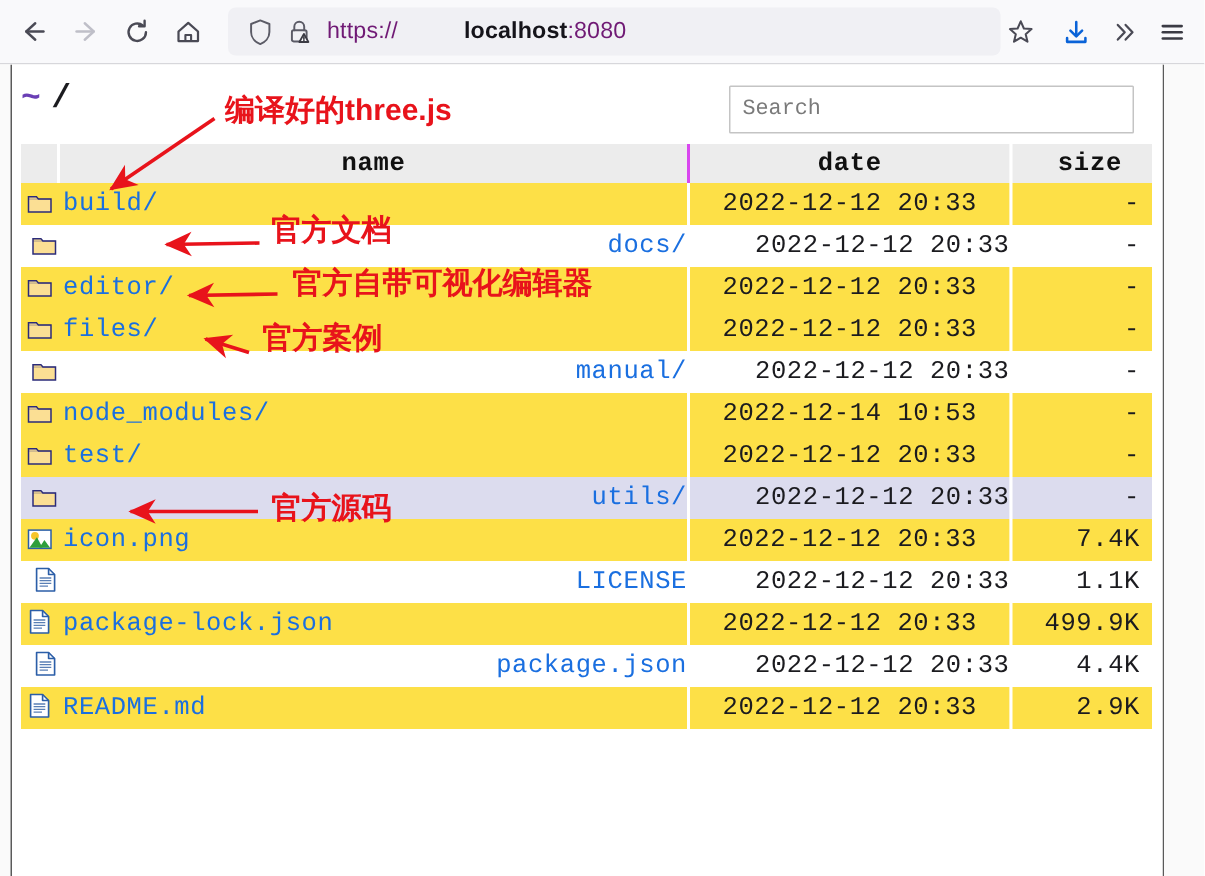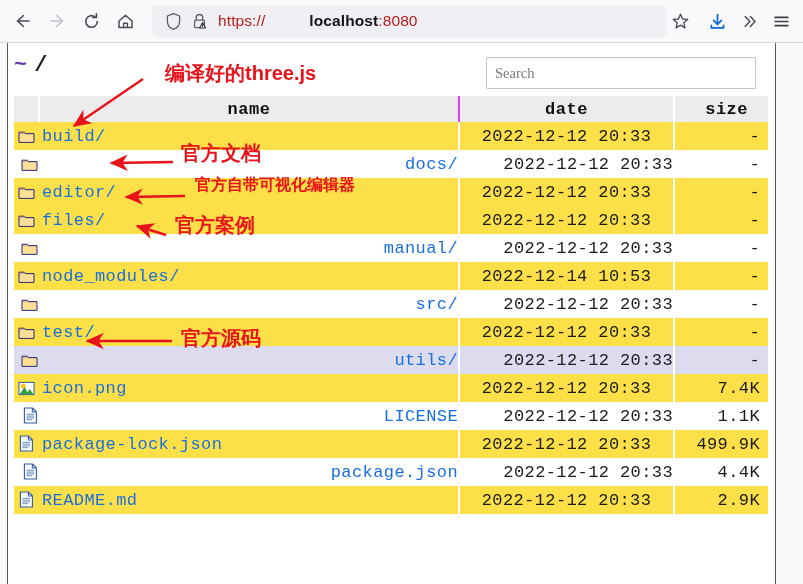--- a/index.html
+++ b/index.html
@@ -59,21 +59,21 @@
     flex: 0 0 auto;
   }
   #url-text {
     font-size: 15.5px;
     color: #0c0c0d;
     margin-left: 6px;
     white-space: nowrap;
     letter-spacing: 0.1px;
     font-family: "Liberation Sans", sans-serif;
   }
-  #url-text .dim { color: #b91c1c; }
+  #url-text .dim { color: #701a75; }
   #url-text .host { color: #15141a; font-weight: 600; margin-left: 44px; }
   #star-btn {
     width: 30px; height: 30px;
     display: flex; align-items: center; justify-content: center;
     margin-left: -2px;
     flex: 0 0 auto;
   }
 
   .right-btn {
     width: 32px; height: 32px;
@@ -129,21 +129,21 @@
   }
   #breadcrumb .tilde { color: #6a3fb5; font-weight: 700; }
   #breadcrumb .sep { color: #1b1b1f; font-weight: 700; margin-left: 6px; }
 
   #search-input {
     position: absolute;
     left: 478px; top: 14px;
     width: 270px; height: 28px;
     border: 1px solid #c4c4c4;
     background: #fff;
-    font-family: Liberation Serif, serif;
+    font-family: Liberation Mono, monospace;
     font-size: 14.5px;
     color: #222;
     padding: 15px 8px;
     border-radius: 1px;
     outline: none;
   }
   #search-input::placeholder { color: #7a7a7a; }
 
   
   #file-table {
@@ -377,29 +377,20 @@
             </tr>
             <tr class="odd">
               <td class="cell-icon"><svg class="ficon" width="17" height="15" viewBox="0 0 17 15">
                   <path d="M1 3.2 L1 13.4 L16 13.4 L16 4.6 L7.6 4.6 L6.3 3.2 Z" fill="#fbdf94" stroke="#2b2b7a" stroke-width="1"></path>
                   <path d="M1 4.7 L16 4.7" stroke="#2b2b7a" stroke-width="0.7" opacity="0.35"></path>
                 </svg></td>
               <td class="cell-name"><a href="#">node_modules/</a></td>
               <td class="cell-date">2022-12-14 10:53</td>
               <td class="cell-size">-</td>
             </tr>
-            <tr class="even">
-              <td class="cell-icon"><svg class="ficon" width="17" height="15" viewBox="0 0 17 15">
-                  <path d="M1 3.2 L1 13.4 L16 13.4 L16 4.6 L7.6 4.6 L6.3 3.2 Z" fill="#fbdf94" stroke="#2b2b7a" stroke-width="1"></path>
-                  <path d="M1 4.7 L16 4.7" stroke="#2b2b7a" stroke-width="0.7" opacity="0.35"></path>
-                </svg></td>
-              <td class="cell-name"><a href="#">src/</a></td>
-              <td class="cell-date">2022-12-12 20:33</td>
-              <td class="cell-size">-</td>
-            </tr>
             <tr class="odd">
               <td class="cell-icon"><svg class="ficon" width="17" height="15" viewBox="0 0 17 15">
                   <path d="M1 3.2 L1 13.4 L16 13.4 L16 4.6 L7.6 4.6 L6.3 3.2 Z" fill="#fbdf94" stroke="#2b2b7a" stroke-width="1"></path>
                   <path d="M1 4.7 L16 4.7" stroke="#2b2b7a" stroke-width="0.7" opacity="0.35"></path>
                 </svg></td>
               <td class="cell-name"><a href="#">test/</a></td>
               <td class="cell-date">2022-12-12 20:33</td>
               <td class="cell-size">-</td>
             </tr>
             <tr class="hovered even">
@@ -498,19 +489,19 @@
 
     <line x1="173" y1="162" x2="111" y2="163" stroke="#e8131b" stroke-width="2.4" marker-end="url(#ah)"></line>
 
     <line x1="185" y1="196" x2="126" y2="197" stroke="#e8131b" stroke-width="2.4" marker-end="url(#ah)"></line>
 
     <line x1="166" y1="235" x2="137" y2="226" stroke="#e8131b" stroke-width="2.4" marker-end="url(#ah)"></line>
 
     <line x1="172" y1="341" x2="87" y2="341" stroke="#e8131b" stroke-width="2.4" marker-end="url(#ah)"></line>
   </svg>
   <div id="anno-labels">
-      <div class="anno-label" style="left: 150px; top: 60px; font-size: 20px; color: rgb(232, 19, 27); margin-left: 15px;">编译好的three.js</div>
+      <div class="anno-label" style="left: 150px; top: 60px; font-size: 20px; color: rgb(232, 19, 27);">编译好的three.js</div>
       <div class="anno-label" style="left: 181px; top: 140px; font-size: 20px; color: rgb(232, 19, 27);">官方文档</div>
-      <div class="anno-label" style="left: 195px; top: 175px; font-size: 16px; color: rgb(232, 19, 27);">官方自带可视化编辑器</div>
+      <div class="anno-label" style="left: 195px; top: 175px; font-size: 20px; color: rgb(232, 19, 27);">官方自带可视化编辑器</div>
       <div class="anno-label" style="left: 175px; top: 212px; font-size: 20px; color: rgb(232, 19, 27);">官方案例</div>
       <div class="anno-label" style="left: 181px; top: 325px; font-size: 20px; color: rgb(232, 19, 27);">官方源码</div>
     </div>
 </div>
 
 </body></html>

